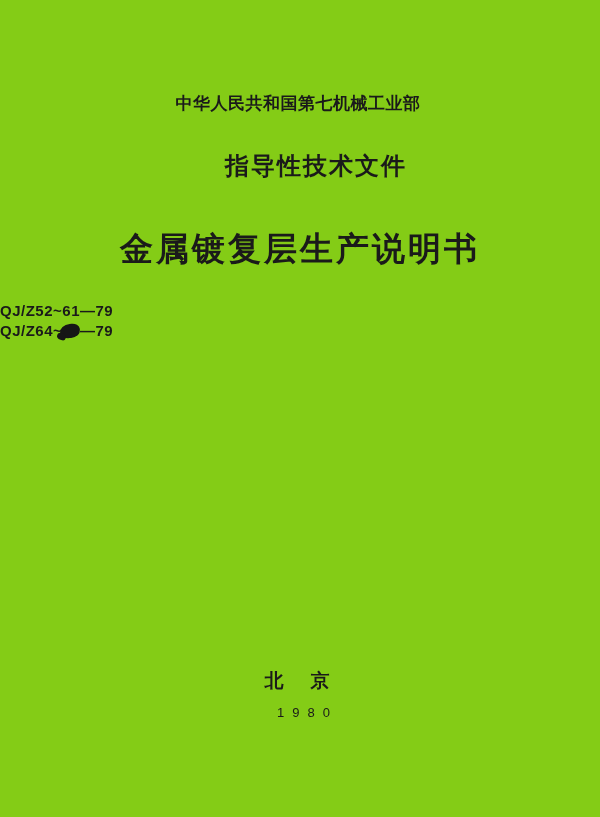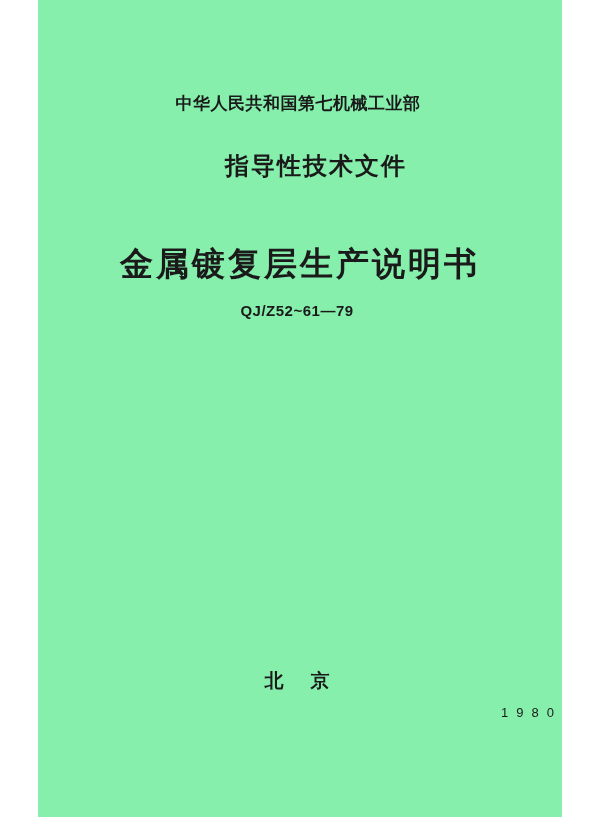--- a/index.html
+++ b/index.html
@@ -2,24 +2,24 @@
 <html><head>
 <meta charset="utf-8">
 <style>
   html, body {
     margin: 0;
     padding: 0;
     background: #ffffff;
   }
   .page {
     position: relative;
-    width: 524px;
+    width: 600px;
     height: 817px;
     margin: 0 auto;
-    background: #86efac;
+    background: #84cc16;
     color: #1a1a1a;
     font-family: "Liberation Sans", sans-serif;
     overflow: hidden;
   }
   .ministry {
     position: absolute;
     top: 92px;
     left: 0;
     right: 4px;
     text-align: center;
@@ -36,34 +36,34 @@
     font-size: 24px;
     font-weight: 800;
     letter-spacing: 2px;
     margin-left: 36px;
   }
   .main-title {
     position: absolute;
     top: 227px;
     left: 0;
     right: 0;
-    margin: 15px;
+    margin: 0;
     text-align: center;
     font-size: 33px;
     font-weight: 900;
     letter-spacing: 3px;
   }
   .standards {
     position: absolute;
     top: 301px;
     left: 0;
     right: 6px;
     display: flex;
     flex-direction: column;
-    align-items: center;
+    align-items: flex-start;
   }
   .standards-inner {
     display: inline-block;
     text-align: left;
   }
   .std-line {
     font-size: 15px;
     font-weight: 700;
     line-height: 20px;
     letter-spacing: 0.5px;
@@ -104,41 +104,42 @@
     justify-content: center;
     gap: 27px;
     font-size: 19px;
     font-weight: 700;
   }
   .year {
     position: absolute;
     top: 705px;
     left: 0;
     right: 0;
-    text-align: right;
+    text-align: center;
     font-size: 13px;
     font-weight: 400;
     letter-spacing: 8px;
     padding-left: 15px; 
   }
 </style>
 </head>
 <body>
 
 <div class="page">
 
   <div class="ministry">中华人民共和国第七机械工业部</div>
 
   <div class="doc-type">指导性技术文件</div>
 
   <h1 class="main-title">金属镀复层生产说明书</h1>
 
   <div class="standards">
     <div class="standards-inner">
       <div class="std-line">QJ/Z52~61—79</div>
+      <div class="std-line"><span>QJ/Z64~</span><span class="obscured">69</span><span>—79</span></div>
     </div>
   </div>
 
   <div class="city">
     <span>北</span>
     <span>京</span>
   </div>
 
   <div class="year">1980</div>
 

